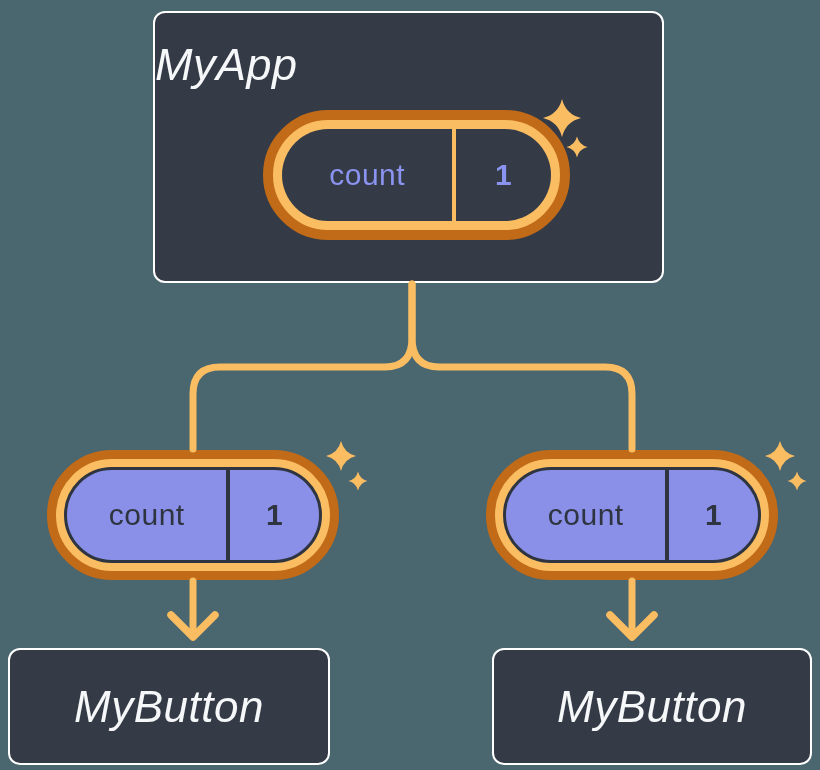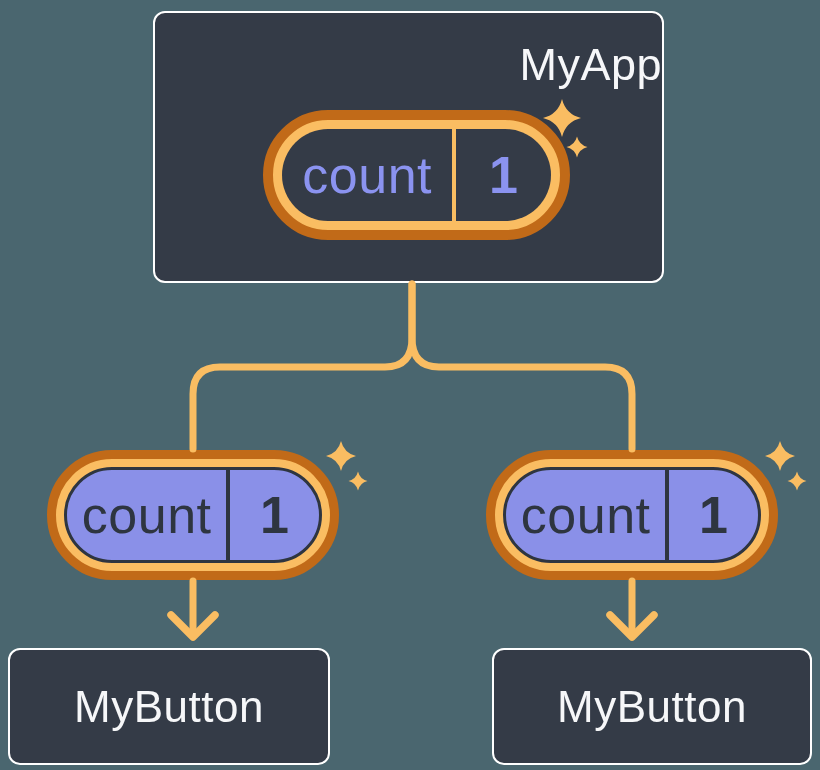--- a/index.html
+++ b/index.html
@@ -20,22 +20,23 @@
     box-sizing: border-box;
     background: var(--card_bg, #343B47);
     border: 2px solid var(--card_border, #FFFFFF);
     border-radius: 12px;
   }
   .card-title {
     color: var(--light_text, #F6F7F9);
     font-size: 44px;
     font-weight: 500;
     letter-spacing: 0.5px;
-    text-align: right;
+    text-align: left;
     white-space: nowrap;
+    font-style: italic;
   }
   .root-card .card-title {
     position: absolute;
     top: 26px;
     left: 0;
     width: 100%;
   }
   .child-card {
     display: flex;
     align-items: center;
@@ -56,21 +57,21 @@
     box-sizing: border-box;
     border-radius: 999px;
     overflow: hidden;
     display: flex;
     align-items: stretch;
   }
   .seg {
     display: flex;
     align-items: center;
     justify-content: center;
-    font-size: 52px;
+    font-size: 30px;
     letter-spacing: 0.5px;
   }
   .seg-name { flex: 1.8; }
   .seg-value { flex: 1; font-weight: 700; }
   .divider { width: 4px; }
 
   .pill-top { width: 307px; height: 130px; }
   .pill-top .pill-inner { background: var(--card_bg, #343B47); }
   .pill-top .seg { color: var(--purple_text, #8B93F0); }
   .pill-top .divider { background: var(--line_orange, #FABD62); }

